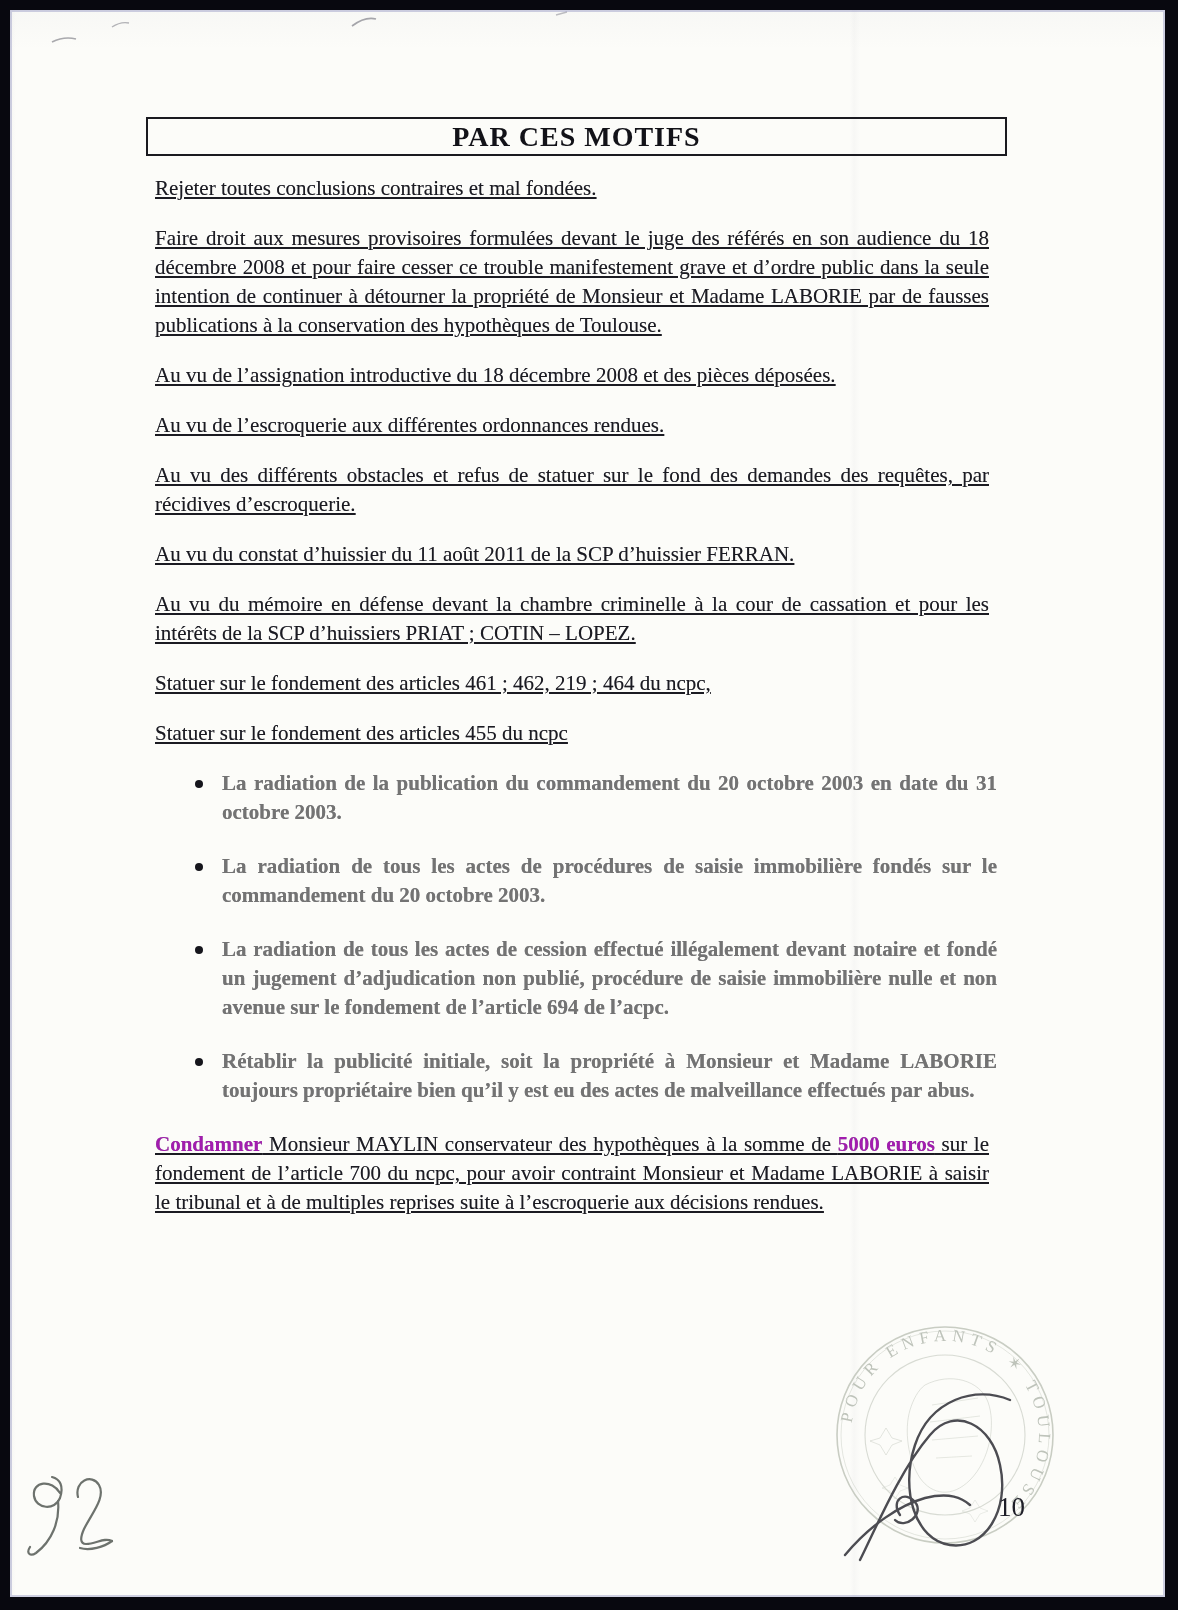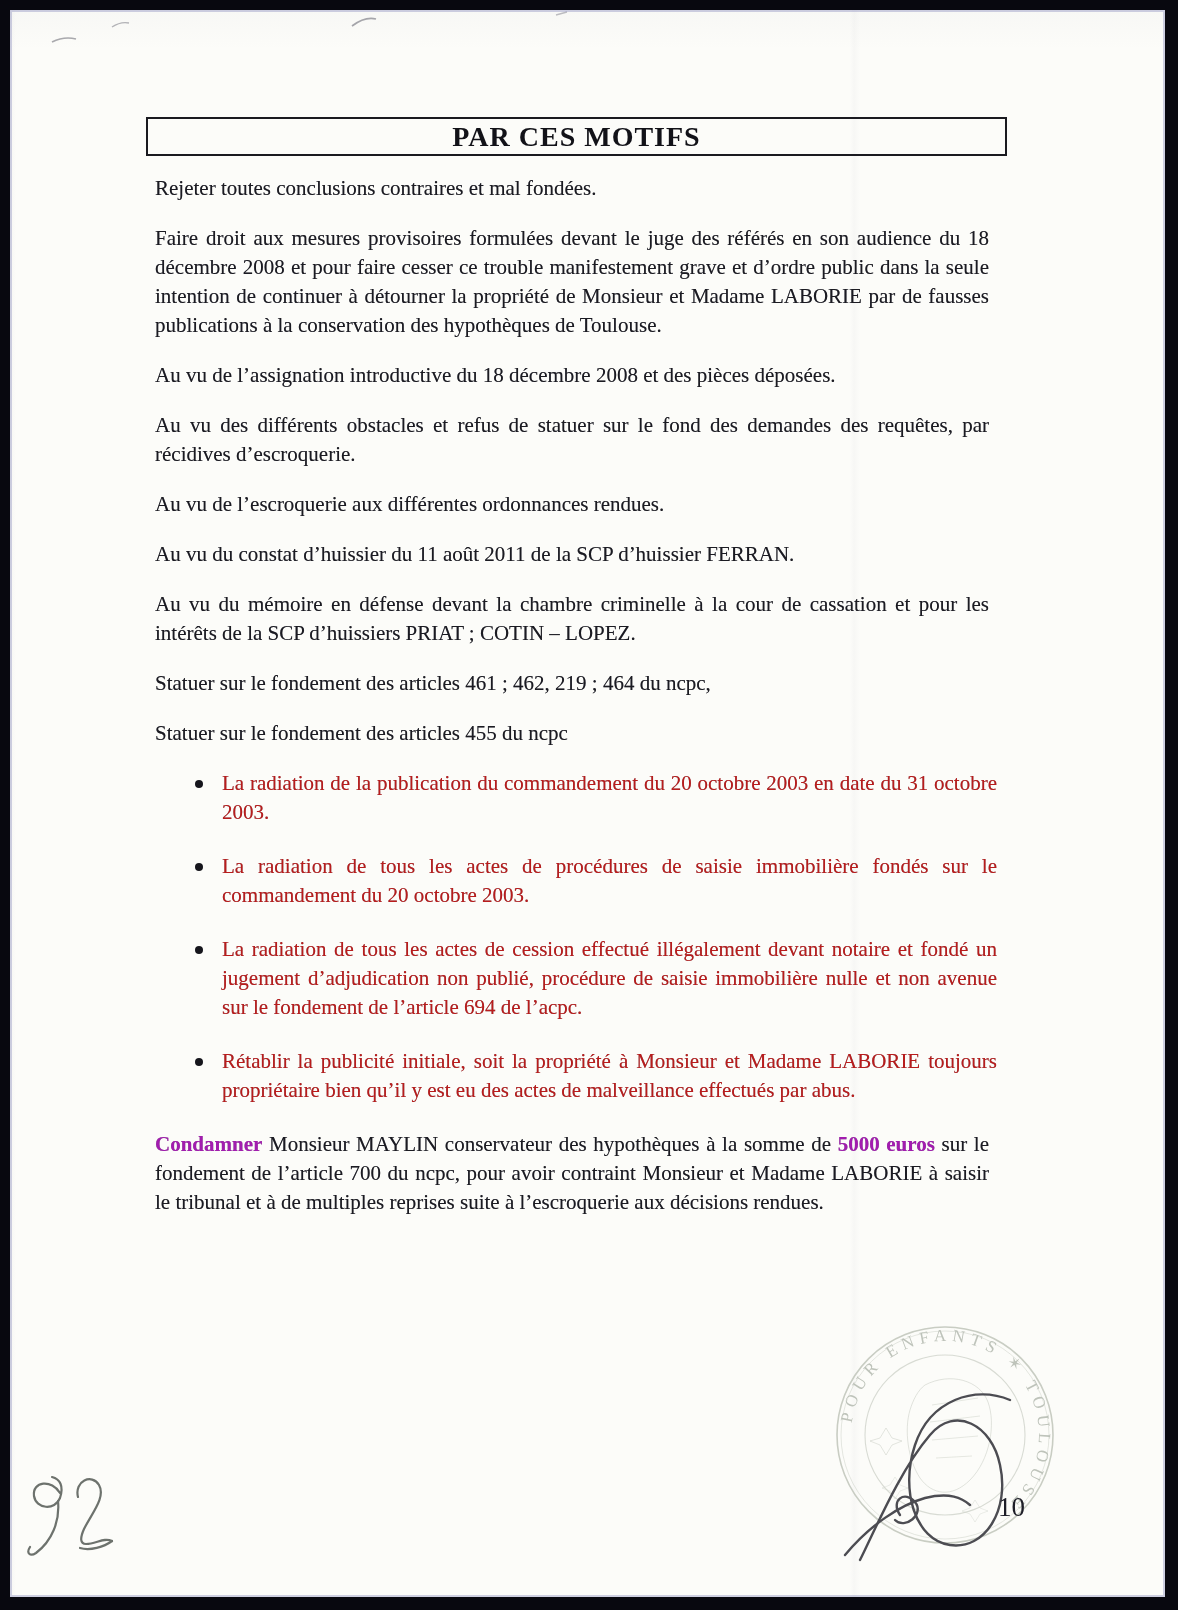--- a/index.html
+++ b/index.html
@@ -37,26 +37,26 @@
     background:transparent;z-index:2;
   }
   .title-box h1{
     margin:0;font-size:28px;font-weight:bold;letter-spacing:1px;color:#121218;
   }
   .content{
     position:absolute;left:155px;top:174px;width:842px;z-index:2;
     font-size:21px;line-height:29px;
     text-shadow:0 0 0.5px rgba(25,25,40,0.45);
   }
-  .content p{margin:0 8px 21px 0;text-align:justify;}
+  .content p{margin:0 8px 21px 0;text-align:justify;text-decoration:underline;}
   .content p.pre-list{margin-bottom:24px;}
   ul.demands{list-style:none;margin:0 0 7px 0;padding:0;}
   ul.demands li{
     position:relative;margin:0 0 25px 0;padding-left:67px;
-    font-weight:normal;text-align:justify;color:#b91c1c;
+    font-weight:bold;text-align:justify;color:#737373;
   }
   ul.demands li::before{
     content:"";position:absolute;left:40px;top:11px;
     width:8px;height:8px;border-radius:50%;background:#15151c;
   }
   .closing{margin-top:3px;}
   .closing b{color:#a21caf;}
   .seal{position:absolute;left:820px;top:1310px;z-index:1;}
   .signature-svg{position:absolute;left:820px;top:1360px;z-index:3;}
   .page-number{
@@ -80,22 +80,22 @@
   </svg>
 
   <div class="title-box">
     <h1>PAR CES MOTIFS</h1>
   </div>
 
   <div class="content">
     <p>Rejeter toutes conclusions contraires et mal fondées.</p>
     <p>Faire droit aux mesures provisoires formulées devant le juge des référés en son audience du 18 décembre 2008 et pour faire cesser ce trouble manifestement grave et d’ordre public dans la seule intention de continuer à détourner la propriété de Monsieur et Madame LABORIE par de fausses publications à la conservation des hypothèques de Toulouse.</p>
     <p>Au vu de l’assignation introductive du 18 décembre 2008 et des pièces déposées.</p>
+    <p>Au vu de l’escroquerie aux différentes ordonnances rendues.</p>
     <p>Au vu des différents obstacles et refus de statuer sur le fond des demandes des requêtes, par récidives d’escroquerie.</p>
-    <p>Au vu de l’escroquerie aux différentes ordonnances rendues.</p>
     <p>Au vu du constat d’huissier du 11 août 2011 de la SCP d’huissier FERRAN.</p>
     <p>Au vu du mémoire en défense devant la chambre criminelle à la cour de cassation et pour les intérêts de la SCP d’huissiers PRIAT ; COTIN – LOPEZ.</p>
     <p>Statuer sur le fondement des articles 461 ; 462, 219 ; 464 du ncpc,</p>
     <p>Statuer sur le fondement des articles 455 du ncpc</p>
 
     <ul class="demands">
       <li>La radiation de la publication du commandement du 20 octobre 2003 en date du 31 octobre 2003.</li>
       <li>La radiation de tous les actes de procédures de saisie immobilière fondés sur le commandement du 20 octobre 2003.</li>
       <li>La radiation de tous les actes de cession effectué illégalement devant notaire et fondé un jugement d’adjudication non publié, procédure de saisie immobilière nulle et non avenue sur le fondement de l’article 694 de l’acpc.</li>
       <li>Rétablir la publicité initiale, soit la propriété à Monsieur et Madame LABORIE toujours propriétaire bien qu’il y est eu des actes de malveillance effectués par abus.</li>

